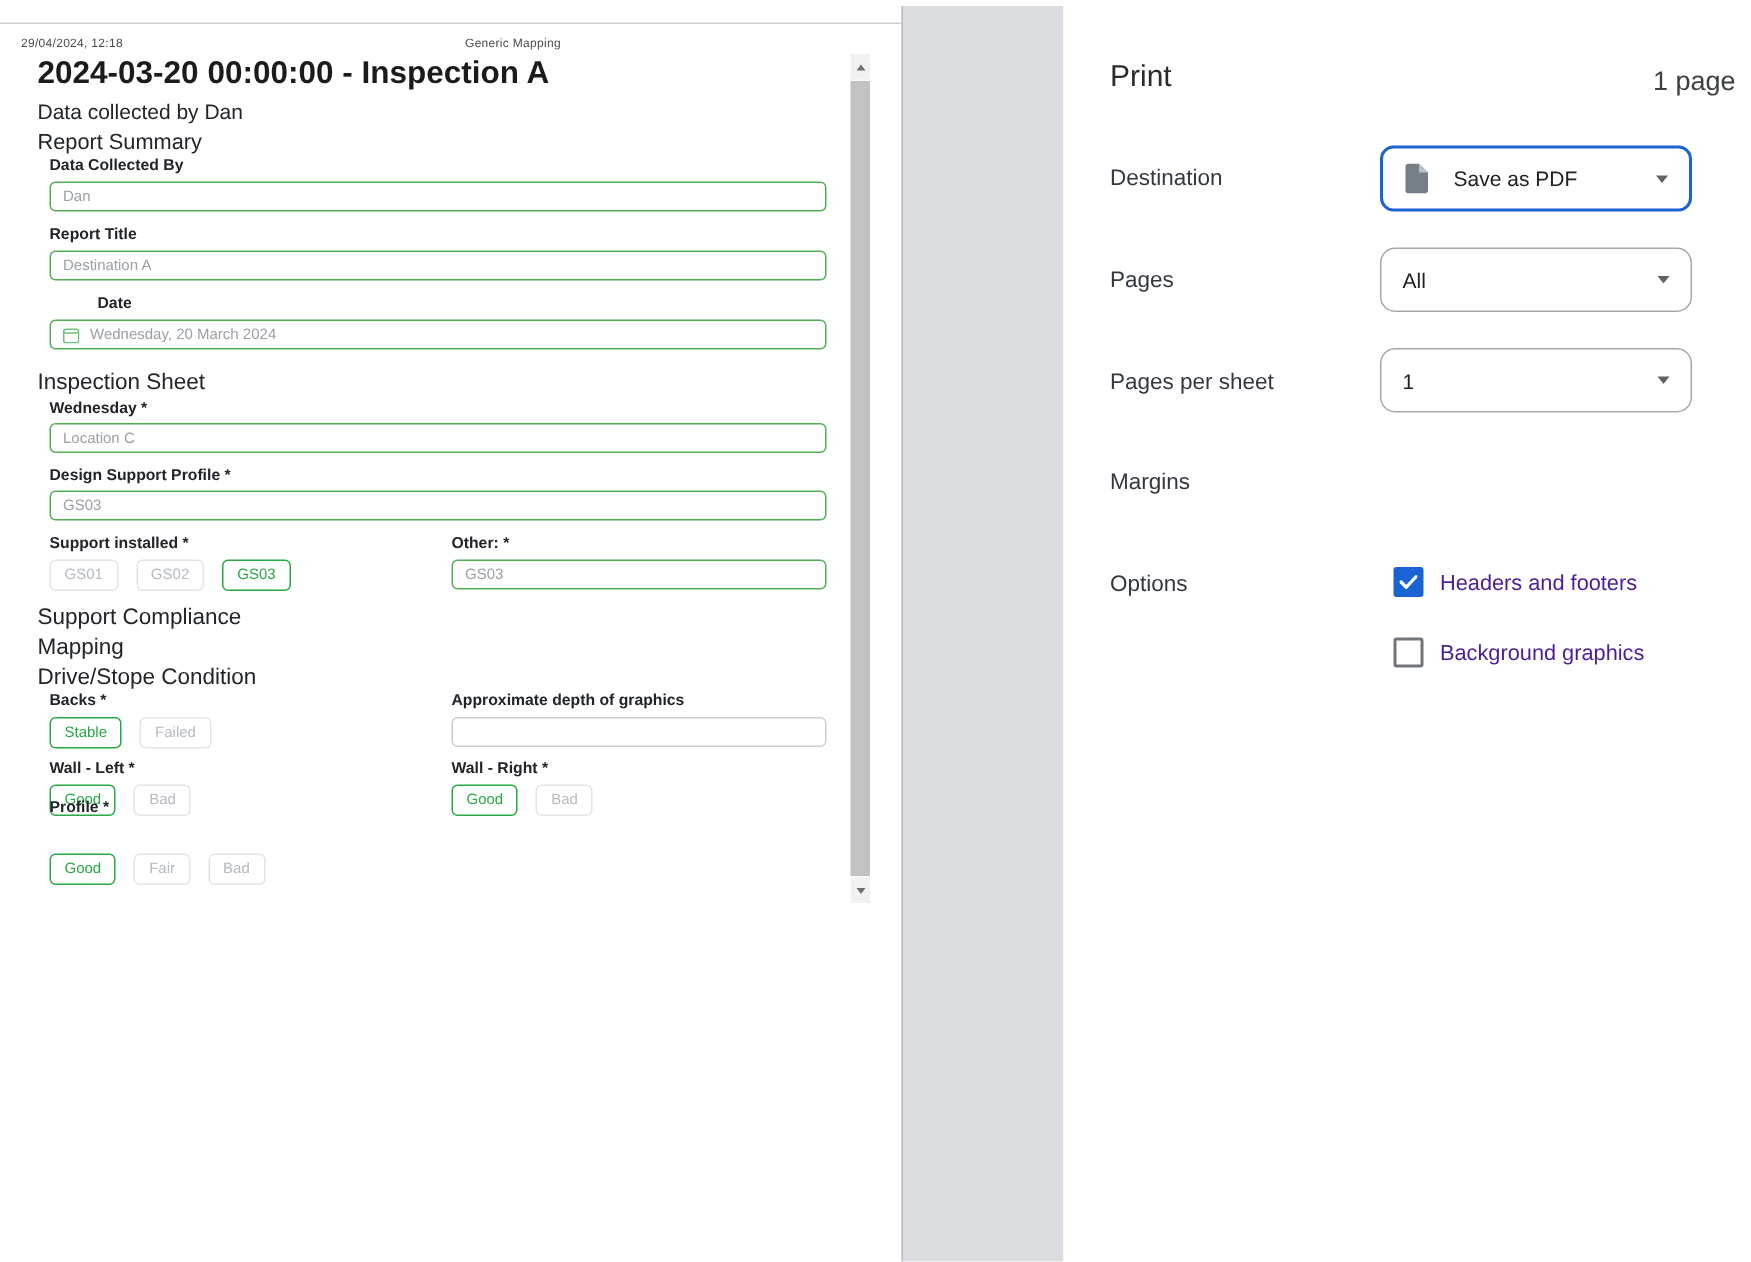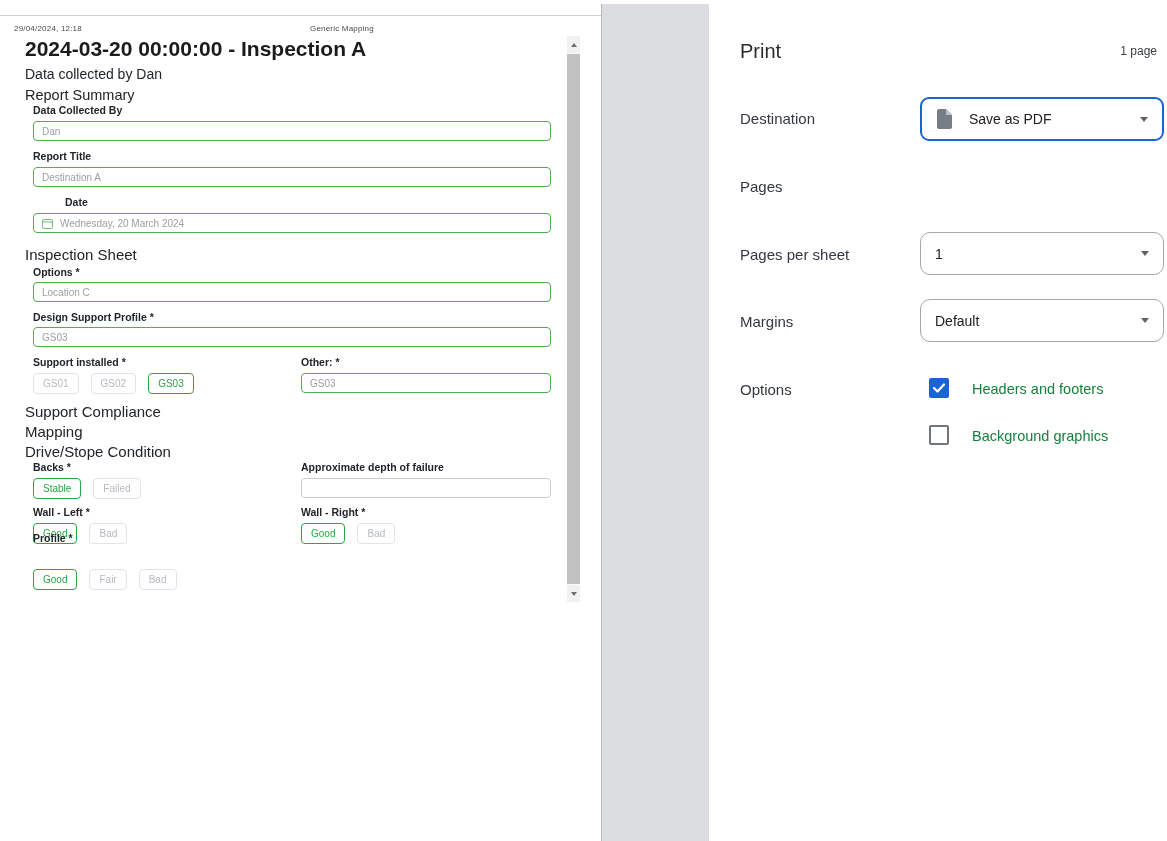--- a/index.html
+++ b/index.html
@@ -40,36 +40,36 @@
               border-top:4px solid #6f6f6f; }
   .sb-thumb { position:absolute; left:0; top:18px; bottom:18px; width:13px; background:#c2c2c2; }
 
   
   .gutter { position:absolute; left:601px; top:4px; width:108px; height:837px;
             background:#dcdde1; border-left:1px solid #b9babd; }
 
   
   .panel { position:absolute; left:709px; top:0; width:458px; height:841px; background:#fff; }
   .panel-title { position:absolute; left:31px; top:40px; font-size:20px; color:#2b2b2b; }
-  .page-count { position:absolute; right:10px; top:44px; font-size:12px; color:#3c4043; }
+  .page-count { position:absolute; right:10px; top:44px; font-size:18px; color:#3c4043; }
   .row-label { position:absolute; left:31px; font-size:15px; color:#333840; }
-  .select { position:absolute; left:211px; width:244px; height:43px; border:1px solid #a5a8ad;
+  .select { position:absolute; left:211px; width:208px; height:43px; border:1px solid #a5a8ad;
             border-radius:10px; background:#fff; display:flex; align-items:center;
             padding:0 14px; font-size:14px; color:#202124; cursor:pointer; }
   .select.dest { height:44px; border:2px solid #1a63d2; border-radius:9px; }
   .select .caret { margin-left:auto; width:0; height:0; border-left:4.5px solid transparent;
                    border-right:4.5px solid transparent; border-top:5px solid #5f6368; }
   .pdf-icon { margin-right:16px; line-height:0; }
   .checkbox { position:absolute; left:220px; width:20px; height:20px; border:2px solid #70757a;
               border-radius:2px; background:#fff; display:flex; align-items:center;
               justify-content:center; cursor:pointer; }
   .checkbox .check { display:none; }
   .checkbox.on { background:#1a63d2; border-color:#1a63d2; }
   .checkbox.on .check { display:block; }
-  .cb-label { position:absolute; left:263px; font-size:14.5px; color:#15803d; }
+  .cb-label { position:absolute; left:251px; font-size:14.5px; color:#4c1d95; }
 </style>
 </head>
 <body>
 
 <div class="preview">
   <div class="top-line"></div>
 
   <div class="meta left">29/04/2024, 12:18</div>
   <div class="meta center">Generic Mapping</div>
 
@@ -93,21 +93,21 @@
       <svg width="11" height="11" viewBox="0 0 11 11">
           <rect x="0.5" y="1.5" width="10" height="9" rx="1.5" fill="none" stroke="#6cc07a" stroke-width="1"></rect>
           <line x1="0.5" y1="4" x2="10.5" y2="4" stroke="#6cc07a" stroke-width="1"></line>
         </svg>
     </span>
     <span>Wednesday, 20 March 2024</span>
   </div>
 
   <div class="pv-h2" style="top:235px;">Inspection Sheet</div>
 
-  <div class="f-label" style="left:33px;top:255px;">Options *</div>
+  <div class="f-label" style="left:33px;top:255px;">Wednesday *</div>
   <div class="f-input wide" style="top:271px;">
       <span>Location C</span>
     </div>
 
   <div class="f-label" style="left:33px;top:300px;">Design Support Profile *</div>
   <div class="f-input wide" style="top:316px;">
       <span>GS03</span>
     </div>
 
   <div class="f-label" style="left:33px;top:345px;">Support installed *</div>
@@ -125,21 +125,21 @@
   <div class="pv-h2" style="top:392px;">Support Compliance</div>
   <div class="pv-h2" style="top:412px;">Mapping</div>
   <div class="pv-h2" style="top:432px;">Drive/Stope Condition</div>
 
   <div class="f-label" style="left:33px;top:450px;">Backs *</div>
   <div class="chip-row" style="left:33px;top:467px;">
     <span class="chip on">Stable</span>
     <span class="chip">Failed</span>
   </div>
 
-  <div class="f-label" style="left:301px;top:450px;">Approximate depth of failure</div>
+  <div class="f-label" style="left:301px;top:450px;">Approximate depth of graphics</div>
   <div class="f-input half gray" style="left:301px;top:467px;">
       <span></span>
     </div>
 
   <div class="f-label" style="left:33px;top:495px;">Wall - Left *</div>
   <div class="chip-row" style="left:33px;top:512px;">
     <span class="chip on">Good</span>
     <span class="chip">Bad</span>
   </div>
 
@@ -179,32 +179,32 @@
       <svg width="17" height="20" viewBox="0 0 17 20">
           <path d="M1 2 C1 .9 1.9 0 3 0 H10 L16 6 V18 C16 19.1 15.1 20 14 20 H3 C1.9 20 1 19.1 1 18 Z" fill="#757d87"></path>
           <path d="M10 0 L16 6 H10 Z" fill="#b9bfc6"></path>
         </svg>
     </span>
     <span>Save as PDF</span>
     <span class="caret"></span>
   </div>
 
   <div class="row-label" style="top:178px;">Pages</div>
+  <div class="select" style="top:165px;">
+    <span>All</span>
+    <span class="caret"></span>
+  </div>
 
   <div class="row-label" style="top:246px;">Pages per sheet</div>
   <div class="select" style="top:232px;">
     <span>1</span>
     <span class="caret"></span>
   </div>
 
   <div class="row-label" style="top:313px;">Margins</div>
-  <div class="select" style="top:299px;">
-    <span>Default</span>
-    <span class="caret"></span>
-  </div>
 
   <div class="row-label" style="top:381px;">Options</div>
 
   <span class="checkbox on" style="top:378px;">
     <svg class="check" width="12" height="10" viewBox="0 0 12 10">
         <polyline points="1,5 4.5,8.5 11,1.5" fill="none" stroke="#fff" stroke-width="2.2" stroke-linecap="round" stroke-linejoin="round"></polyline>
       </svg>
   </span>
   <div class="cb-label" style="top:381px;">Headers and footers</div>
 

